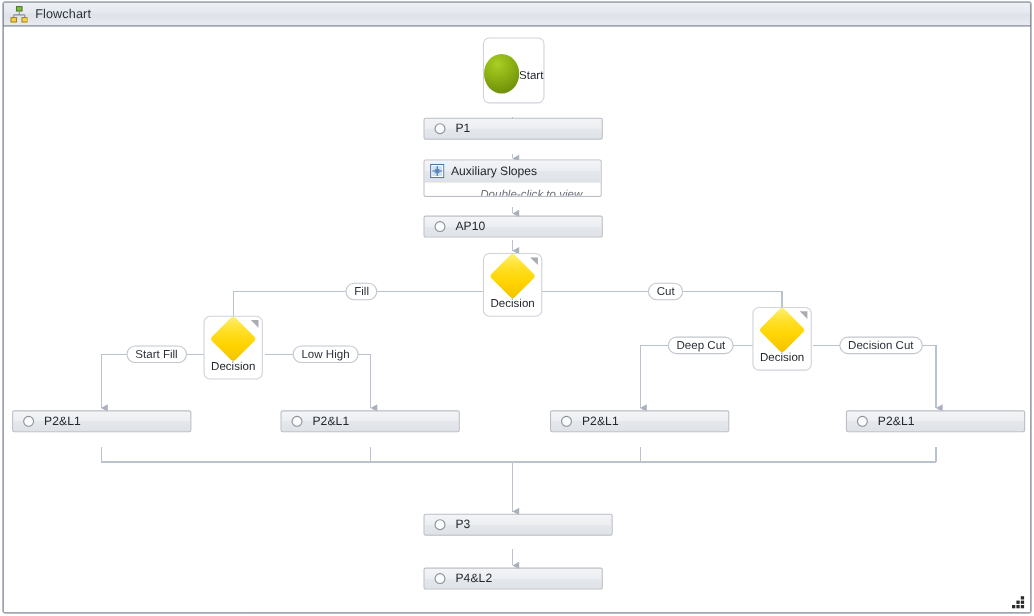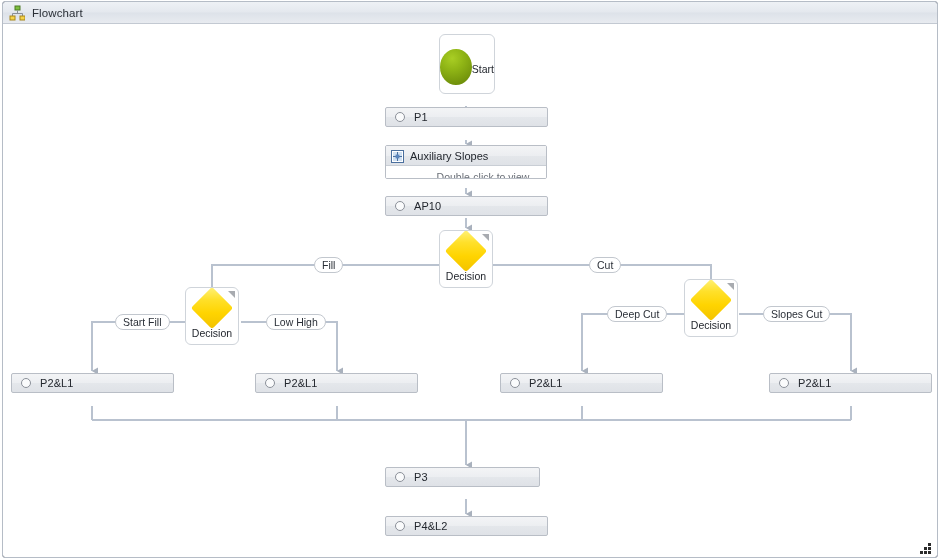--- a/index.html
+++ b/index.html
@@ -210,20 +210,21 @@
   }
   .subproc .sp-body {
     height: 21px;
     background: #ffffff;
     display: flex;
     align-items: center;
     justify-content: center;
   }
   .subproc .sp-hint {
     font-size: 10.5px;
+    font-style: italic;
     color: #6a6f77;
     white-space: nowrap;
     margin-left: 34px;
   }
 
   
   .pill {
     position: absolute;
     box-sizing: border-box;
     height: 16px;
@@ -371,21 +372,21 @@
       <div class="pill" style="left:112px; top:290px;">
         <span>Start Fill</span>
       </div>
       <div class="pill" style="left:263px; top:290px;">
         <span>Low High</span>
       </div>
       <div class="pill" style="left:604px; top:282px;">
         <span>Deep Cut</span>
       </div>
       <div class="pill" style="left:760px; top:282px;">
-        <span>Slopes Cut</span>
+        <span>Decision Cut</span>
       </div>
 
       <div class="proc" style="left:8px; top:349px; width:163px;">
         <span class="ring"></span>
         <span class="plabel">P2&amp;L1</span>
       </div>
 
       <div class="proc" style="left:252px; top:349px; width:163px;">
         <span class="ring"></span>
         <span class="plabel">P2&amp;L1</span>
@@ -394,21 +395,21 @@
       <div class="proc" style="left:497px; top:349px; width:163px;">
         <span class="ring"></span>
         <span class="plabel">P2&amp;L1</span>
       </div>
 
       <div class="proc" style="left:766px; top:349px; width:163px;">
         <span class="ring"></span>
         <span class="plabel">P2&amp;L1</span>
       </div>
 
-      <div class="proc" style="left:382px; top:443px; width:155px;">
+      <div class="proc" style="left:382px; top:443px; width:172px;">
         <span class="ring"></span>
         <span class="plabel">P3</span>
       </div>
 
       <div class="proc" style="left:382px; top:492px; width:163px;">
         <span class="ring"></span>
         <span class="plabel">P4&amp;L2</span>
       </div>
 
       <div class="grip">

